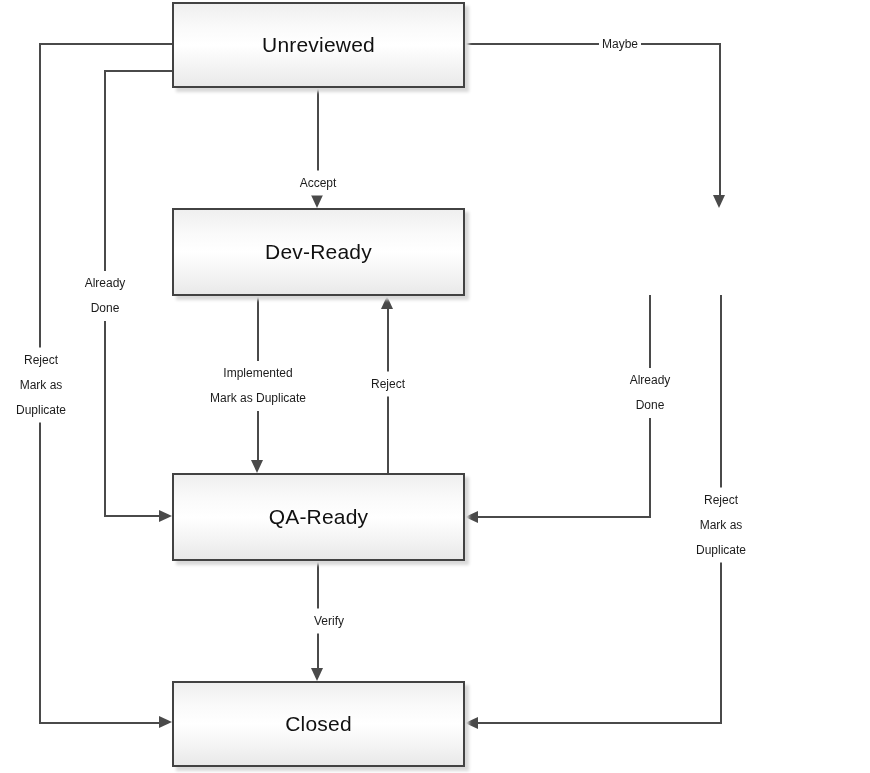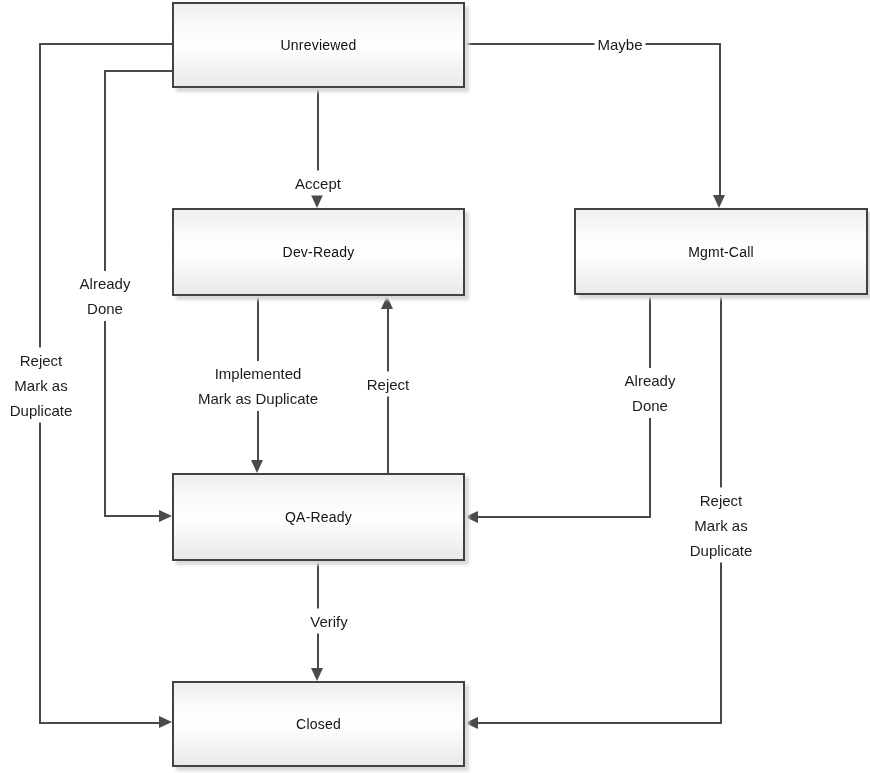--- a/index.html
+++ b/index.html
@@ -20,21 +20,21 @@
     box-sizing: border-box;
     border: 2px solid #424242;
     background: linear-gradient(180deg, #efefef 0%, #fafafa 28%, #ffffff 50%, #f4f4f4 76%, #e9e9e9 100%);
     box-shadow: 4px 4px 3px #d9d9d9;
     display: flex;
     align-items: center;
     justify-content: center;
     z-index: 3;
   }
   .node-label {
-    font-size: 14px;
+    font-size: 21px;
     color: #111111;
     letter-spacing: 0.2px;
   }
   .line {
     position: absolute;
     background: #4a4a4a;
     z-index: 1;
   }
   .arrow {
     position: absolute;
@@ -44,44 +44,41 @@
   }
   .arrow.down  { border-left: 6px solid transparent; border-right: 6px solid transparent; border-top: 13px solid #4a4a4a; }
   .arrow.up    { border-left: 6px solid transparent; border-right: 6px solid transparent; border-bottom: 13px solid #4a4a4a; }
   .arrow.left  { border-top: 6px solid transparent; border-bottom: 6px solid transparent; border-right: 13px solid #4a4a4a; }
   .arrow.right { border-top: 6px solid transparent; border-bottom: 6px solid transparent; border-left: 13px solid #4a4a4a; }
   .edge-label {
     position: absolute;
     transform: translate(-50%, -50%);
     background: #ffffff;
     color: #1c1c1c;
-    font-size: 15px;
+    font-size: 12px;
     line-height: 25px;
     text-align: center;
     white-space: nowrap;
     padding: 0 3px;
     z-index: 4;
   }
 </style>
 </head>
 <body>
 
 <div id="canvas">
 
   <div class="node" style="left:172px; top:2px; width:293px; height:86px;">
     <span class="node-label">Unreviewed</span>
   </div>
 
   <div class="node" style="left:172px; top:208px; width:293px; height:88px;">
     <span class="node-label">Dev-Ready</span>
   </div>
 
-  <div class="node" style="left:574px; top:208px; width:294px; height:87px;">
-    <span class="node-label">Mgmt-Call</span>
-  </div>
 
   <div class="node" style="left:172px; top:681px; width:293px; height:86px;">
     <span class="node-label">Closed</span>
   </div>
 
   <div class="node" style="left:172px; top:473px; width:293px; height:88px;">
     <span class="node-label">QA-Ready</span>
   </div>
 
   <div class="line" style="left:317px; top:88px; width:2px; height:108px;"></div>

